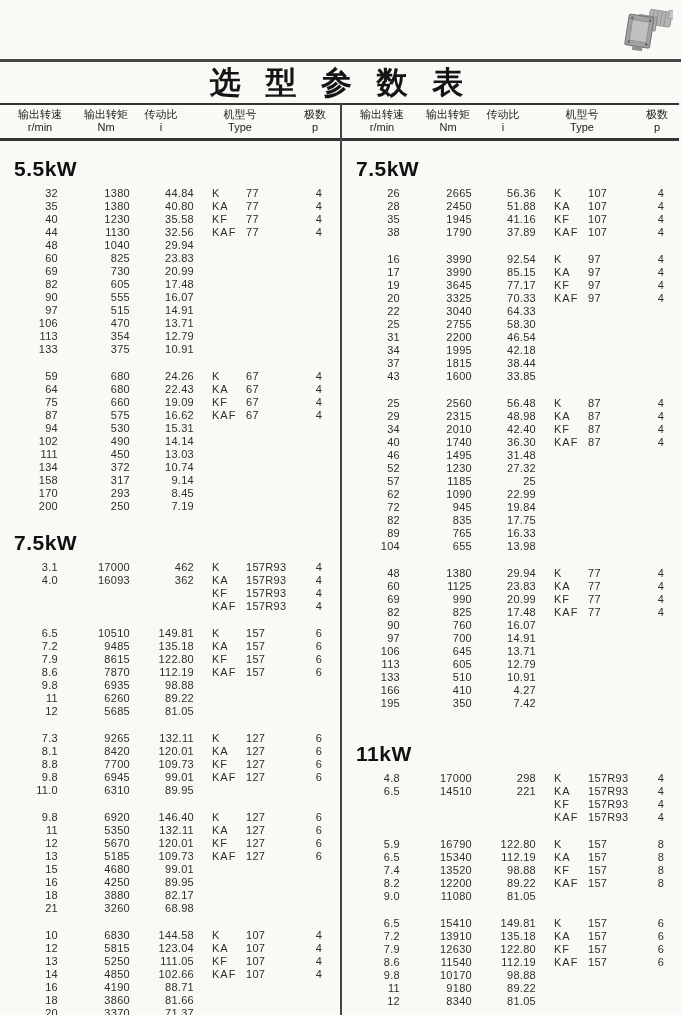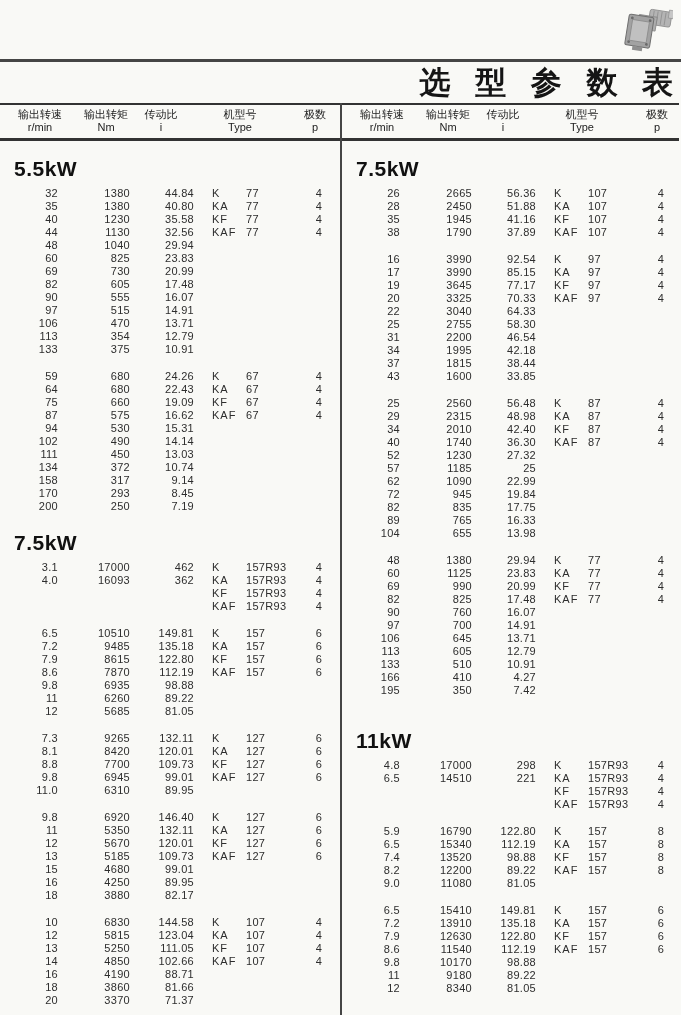--- a/index.html
+++ b/index.html
@@ -13,21 +13,21 @@
   .page{width:681px;height:1015px;overflow:hidden;}
 
   
   .top-area{
     height:59px;border-bottom:3px solid #454545;position:relative;
   }
   .photo{position:absolute;right:8px;top:4px;}
 
   
   .title-area{
-    height:41px;display:flex;align-items:center;justify-content:flex-end;border-radius:14px;
+    height:41px;display:flex;align-items:center;justify-content:center;border-radius:14px;
   }
   .title{
     margin:0;font-size:31px;font-weight:bold;color:#151515;
     letter-spacing:8px;white-space:pre;line-height:36px;
   }
 
   
   .content{display:flex;height:912px;}
   .col{width:340px;box-sizing:border-box;overflow:hidden;}
   .col.right{border-left:2px solid #454545;width:339px;}
@@ -504,20 +504,28 @@
               <span class="cell c-poles"></span>
             </div>
             <div class="row">
               <span class="cell c-speed">18</span>
               <span class="cell c-torque">3880</span>
               <span class="cell c-ratio">82.17</span>
               <span class="cell c-type-prefix"></span>
               <span class="cell c-type-size"></span>
               <span class="cell c-poles"></span>
             </div>
+            <div class="row">
+              <span class="cell c-speed">21</span>
+              <span class="cell c-torque">3260</span>
+              <span class="cell c-ratio">68.98</span>
+              <span class="cell c-type-prefix"></span>
+              <span class="cell c-type-size"></span>
+              <span class="cell c-poles"></span>
+            </div>
           </div>
           <div class="block">
             <div class="row">
               <span class="cell c-speed">10</span>
               <span class="cell c-torque">6830</span>
               <span class="cell c-ratio">144.58</span>
               <span class="cell c-type-prefix">K</span>
               <span class="cell c-type-size">107</span>
               <span class="cell c-poles">4</span>
             </div>
@@ -741,20 +749,28 @@
             </div>
             <div class="row">
               <span class="cell c-speed">40</span>
               <span class="cell c-torque">1740</span>
               <span class="cell c-ratio">36.30</span>
               <span class="cell c-type-prefix">KAF</span>
               <span class="cell c-type-size">87</span>
               <span class="cell c-poles">4</span>
             </div>
             <div class="row">
+              <span class="cell c-speed">46</span>
+              <span class="cell c-torque">1495</span>
+              <span class="cell c-ratio">31.48</span>
+              <span class="cell c-type-prefix"></span>
+              <span class="cell c-type-size"></span>
+              <span class="cell c-poles"></span>
+            </div>
+            <div class="row">
               <span class="cell c-speed">52</span>
               <span class="cell c-torque">1230</span>
               <span class="cell c-ratio">27.32</span>
               <span class="cell c-type-prefix"></span>
               <span class="cell c-type-size"></span>
               <span class="cell c-poles"></span>
             </div>
             <div class="row">
               <span class="cell c-speed">57</span>
               <span class="cell c-torque">1185</span>

